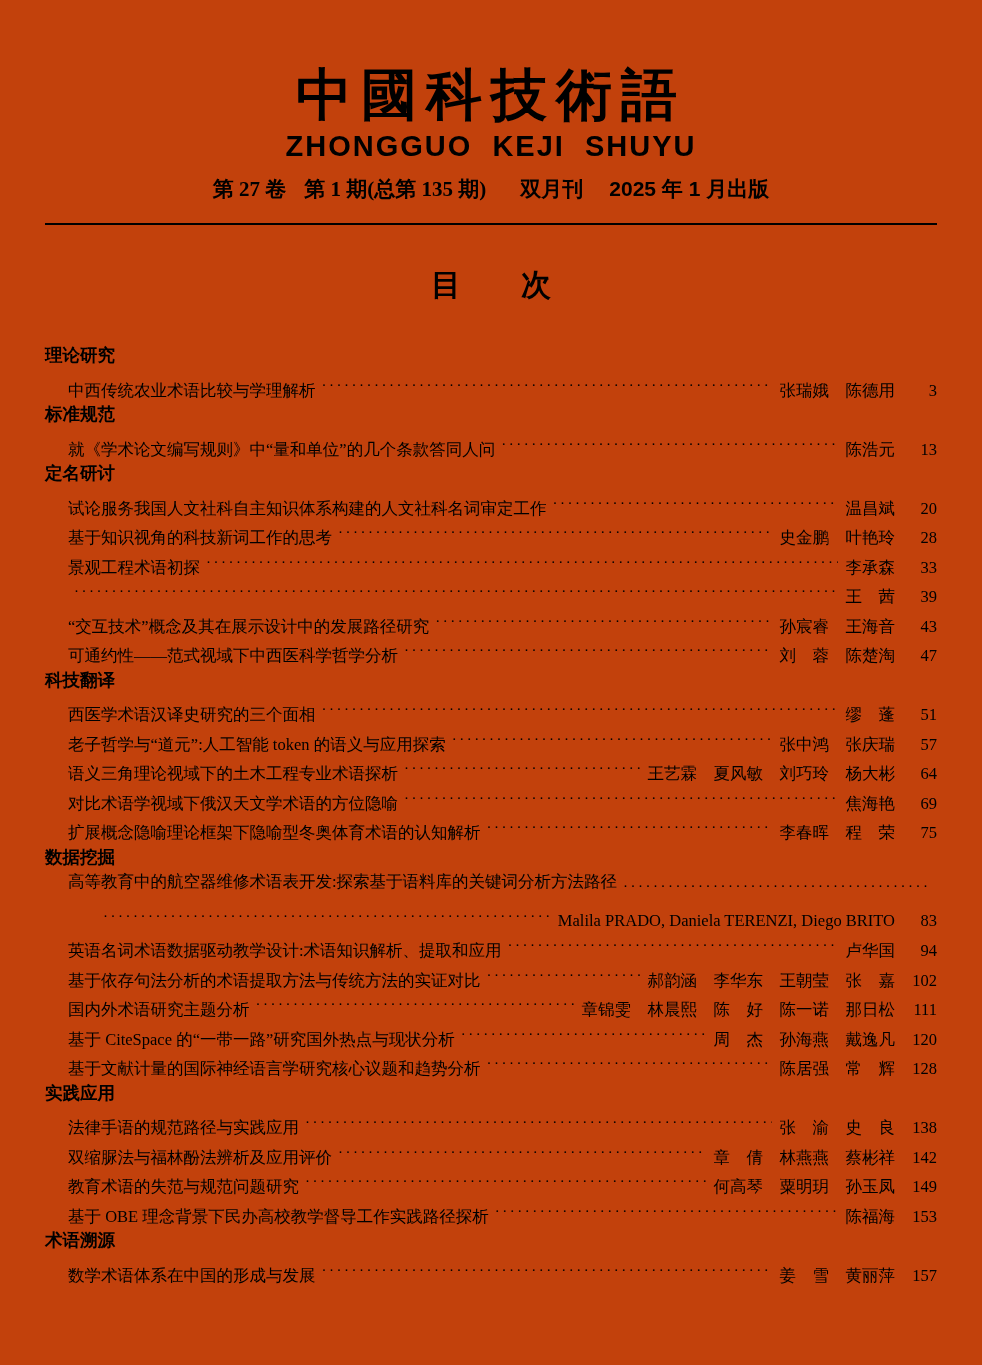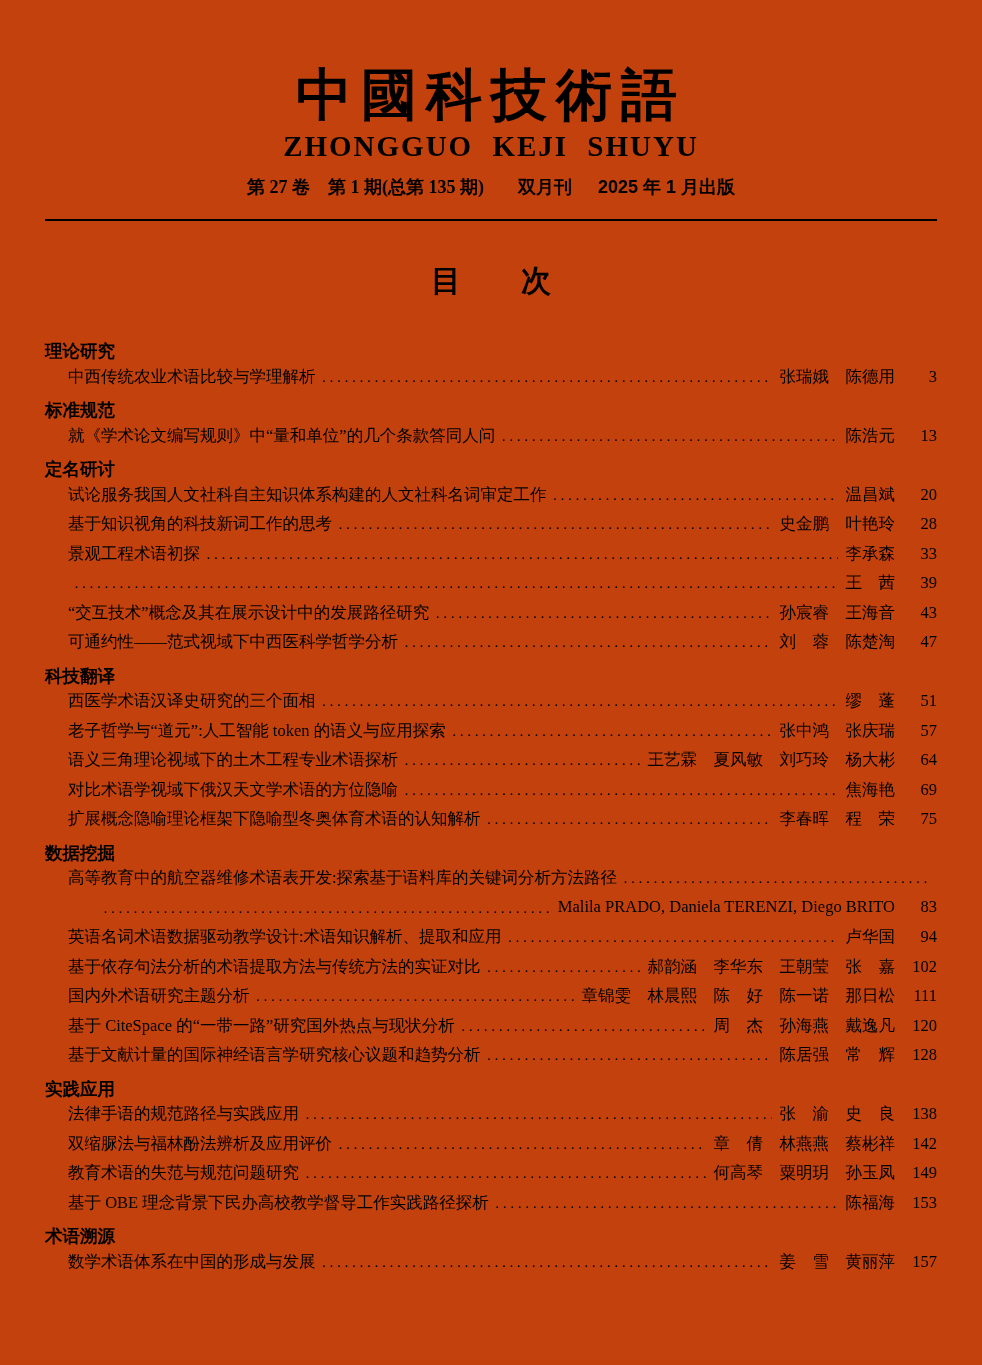--- a/index.html
+++ b/index.html
@@ -18,33 +18,33 @@
   .calligraphy {
     font-family: "DejaVu Serif", serif;
     font-weight: 900;
     font-size: 56px;
     line-height: 1.15;
     letter-spacing: 9px;
     color: #000;
   }
   .pinyin {
     margin-top: 4px;
-    font-family: Liberation Serif, serif;
+    font-family: Liberation Sans, sans-serif;
     font-size: 29px;
     font-weight: 600;
     letter-spacing: 2px;
     word-spacing: 10px;
     color: #000;
   }
   .issue-line {
     margin-top: 12px;
     display: flex;
     justify-content: center;
     align-items: baseline;
-    font-size: 18px;
+    font-size: 21px;
     color: #000;
   }
   .issue-line .seg { white-space: nowrap; }
   .seg-serif { font-family: "Liberation Serif", serif; font-weight: 700; }
   .seg-sans  { font-family: "Liberation Sans", sans-serif; font-weight: 700; text-align: right; }
   .gap-sm { margin-left: 18px; }
   .gap-lg { margin-left: 34px; }
   .gap-md { margin-left: 26px; }
   .divider {
     margin: 20px 45px 0 45px;
@@ -93,21 +93,21 @@
     align-self: center;
     height: 20px;
     line-height: 20px;
   }
   .dots::after {
     content: "································································································································································································································································································";
     font-size: 15px;
     letter-spacing: 2.5px;
     color: #000;
   }
-  .authors { white-space: nowrap; flex: 0 0 auto; }
+  .authors { white-space: nowrap; flex: 0 0 auto; margin-top: 10px; }
   .page-num {
     flex: 0 0 auto;
     width: 34px;
     margin-left: 8px;
     text-align: right;
     white-space: nowrap;
   }
 </style>
 </head>
 <body>

